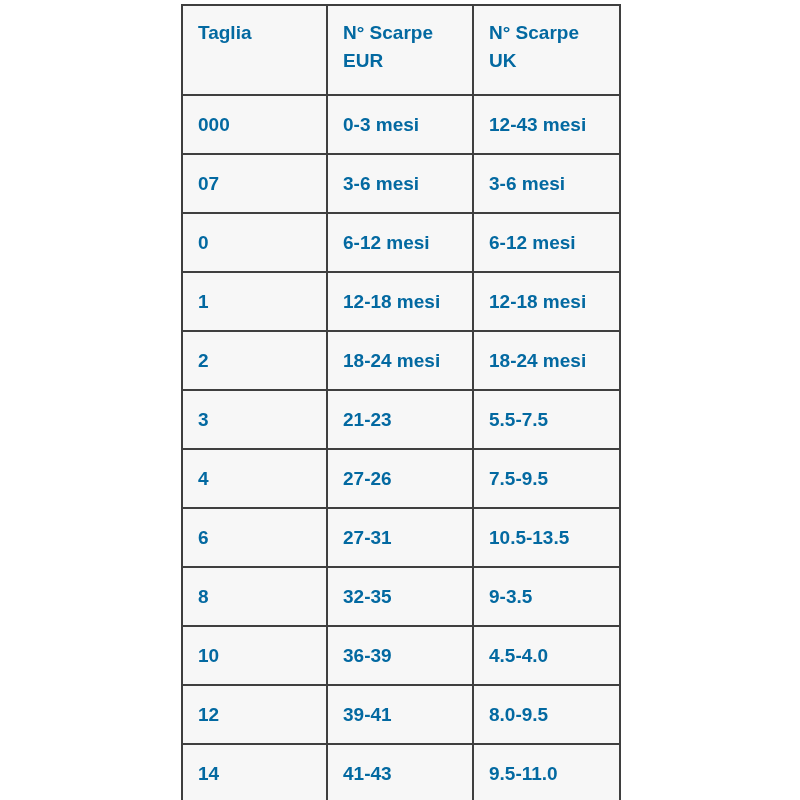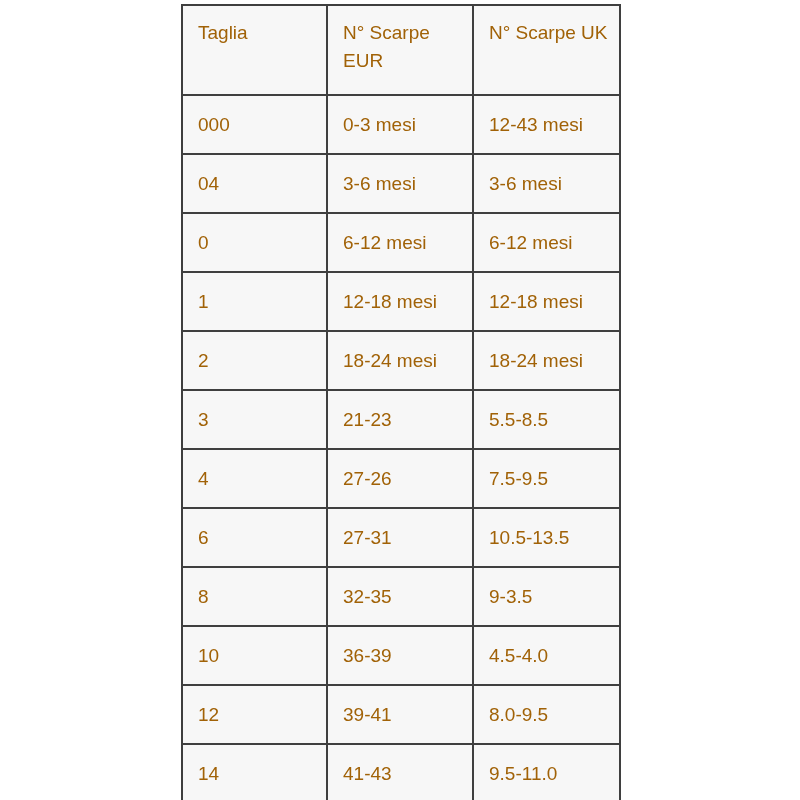--- a/index.html
+++ b/index.html
@@ -19,23 +19,23 @@
   table.size-chart {
     border-collapse: collapse;
     width: 100%;
     table-layout: fixed;
     background: #f7f7f7;
   }
   table.size-chart th,
   table.size-chart td {
     border: 2px solid #3f3f3f;
     background: #f7f7f7;
-    color: #a16207;
+    color: #0369a1;
     font-size: 19px;
-    font-weight: 400;
+    font-weight: 700;
     text-align: left;
     line-height: 1.45;
   }
   table.size-chart th {
     height: 90px;
     vertical-align: top;
     padding: 13px 10px 0 15px;
   }
   table.size-chart td {
     height: 59px;
@@ -64,21 +64,21 @@
         <th>N° Scarpe UK</th>
       </tr>
     </thead>
     <tbody>
       <tr>
         <td>000</td>
         <td>0-3 mesi</td>
         <td>12-43 mesi</td>
       </tr>
       <tr>
-        <td>04</td>
+        <td>07</td>
         <td>3-6 mesi</td>
         <td>3-6 mesi</td>
       </tr>
       <tr>
         <td>0</td>
         <td>6-12 mesi</td>
         <td>6-12 mesi</td>
       </tr>
       <tr>
         <td>1</td>
@@ -86,21 +86,21 @@
         <td>12-18 mesi</td>
       </tr>
       <tr>
         <td>2</td>
         <td>18-24 mesi</td>
         <td>18-24 mesi</td>
       </tr>
       <tr>
         <td>3</td>
         <td>21-23</td>
-        <td>5.5-8.5</td>
+        <td>5.5-7.5</td>
       </tr>
       <tr>
         <td>4</td>
         <td>27-26</td>
         <td>7.5-9.5</td>
       </tr>
       <tr>
         <td>6</td>
         <td>27-31</td>
         <td>10.5-13.5</td>

